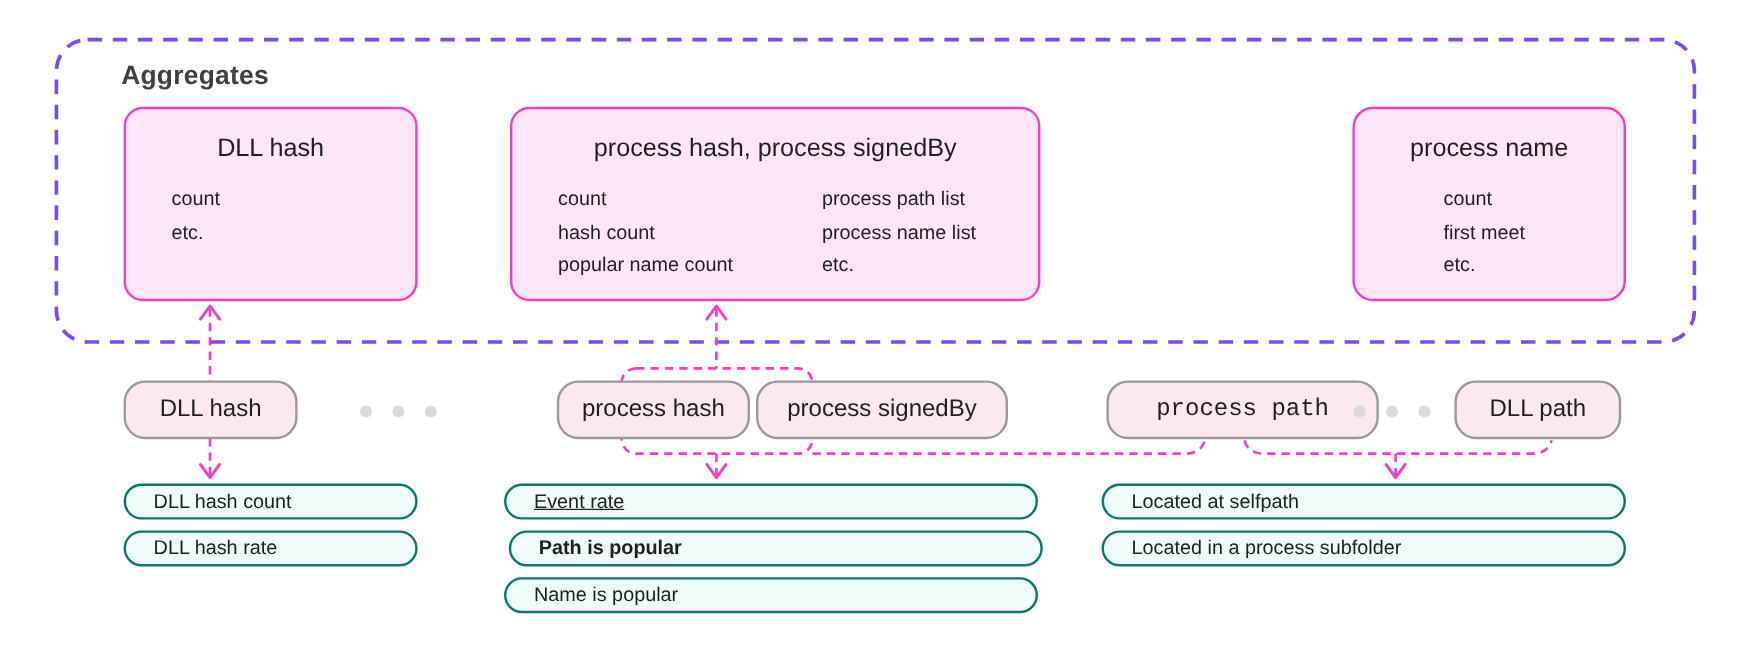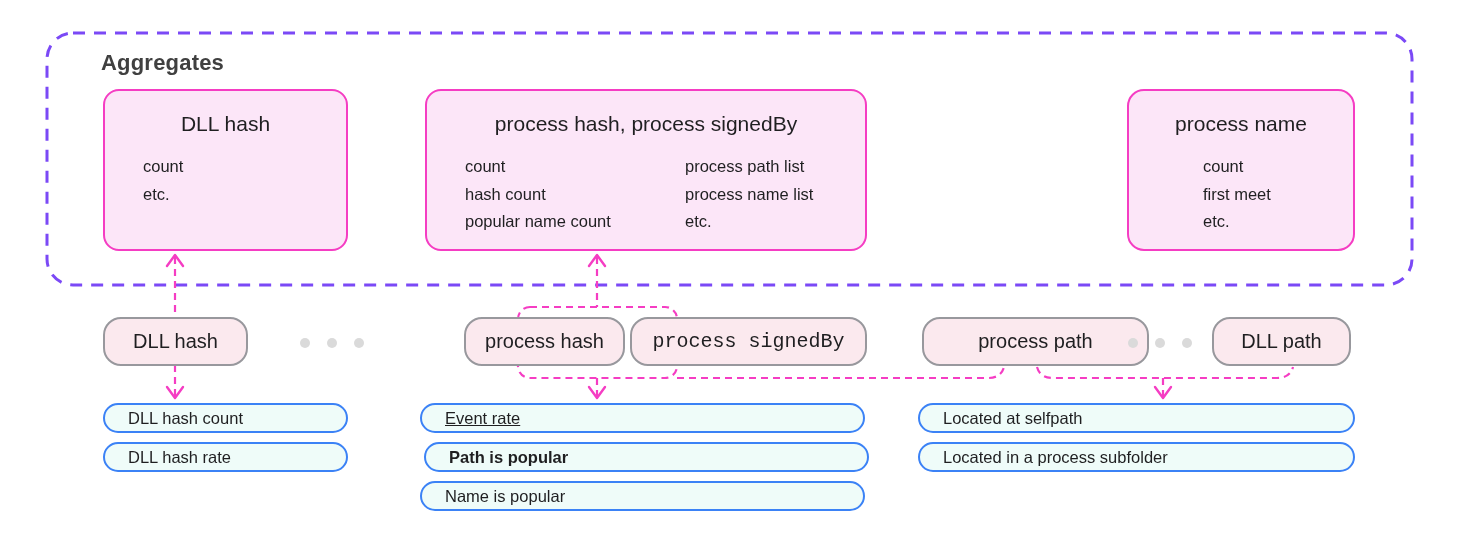--- a/index.html
+++ b/index.html
@@ -44,21 +44,21 @@
     display: flex; align-items: center; justify-content: center;
     font-size: 20px; z-index: 1;
   }
 
   .dots { position: absolute; top: 338px; display: flex; gap: 17px; z-index: 1; }
   .dot { width: 10px; height: 10px; border-radius: 50%; background: #dadada; }
 
   .teal-box {
     position: absolute; height: 30px;
     background: #effcf9;
-    border: 2px solid #3b82f6;
+    border: 2px solid #0f766e;
     border-radius: 15px;
     box-sizing: border-box;
     display: flex; align-items: center;
     padding-left: 23px;
     font-size: 16.5px; z-index: 1;
   }
   .row-1 { top: 403px; }
   .row-2 { top: 442px; }
   .row-3 { top: 481px; }
 </style>
@@ -119,22 +119,22 @@
   </div>
 </div>
 
 <div class="pill" style="left:103px; width:145px;">DLL hash</div>
 <div class="dots" style="left:300px;">
   <span class="dot"></span>
   <span class="dot"></span>
   <span class="dot"></span>
 </div>
 <div class="pill" style="left:420px; width:161px;margin-left:44px;">process hash</div>
-<div class="pill" style="left:630px; width:237px;font-family:Liberation Mono, monospace;">process signedBy</div>
-<div class="pill" style="left:922px; width:227px;">process path</div>
+<div class="pill" style="left:630px; width:210px;">process signedBy</div>
+<div class="pill" style="left:922px; width:227px;font-family:Liberation Mono, monospace;">process path</div>
 <div class="dots" style="left:1128px;">
   <span class="dot"></span>
   <span class="dot"></span>
   <span class="dot"></span>
 </div>
 <div class="pill" style="left:1212px; width:139px;text-align:right;">DLL path</div>
 
 <div class="teal-box row-1" style="left:103px; width:245px;">DLL hash count</div>
 <div class="teal-box row-2" style="left:103px; width:245px;">DLL hash rate</div>
 

